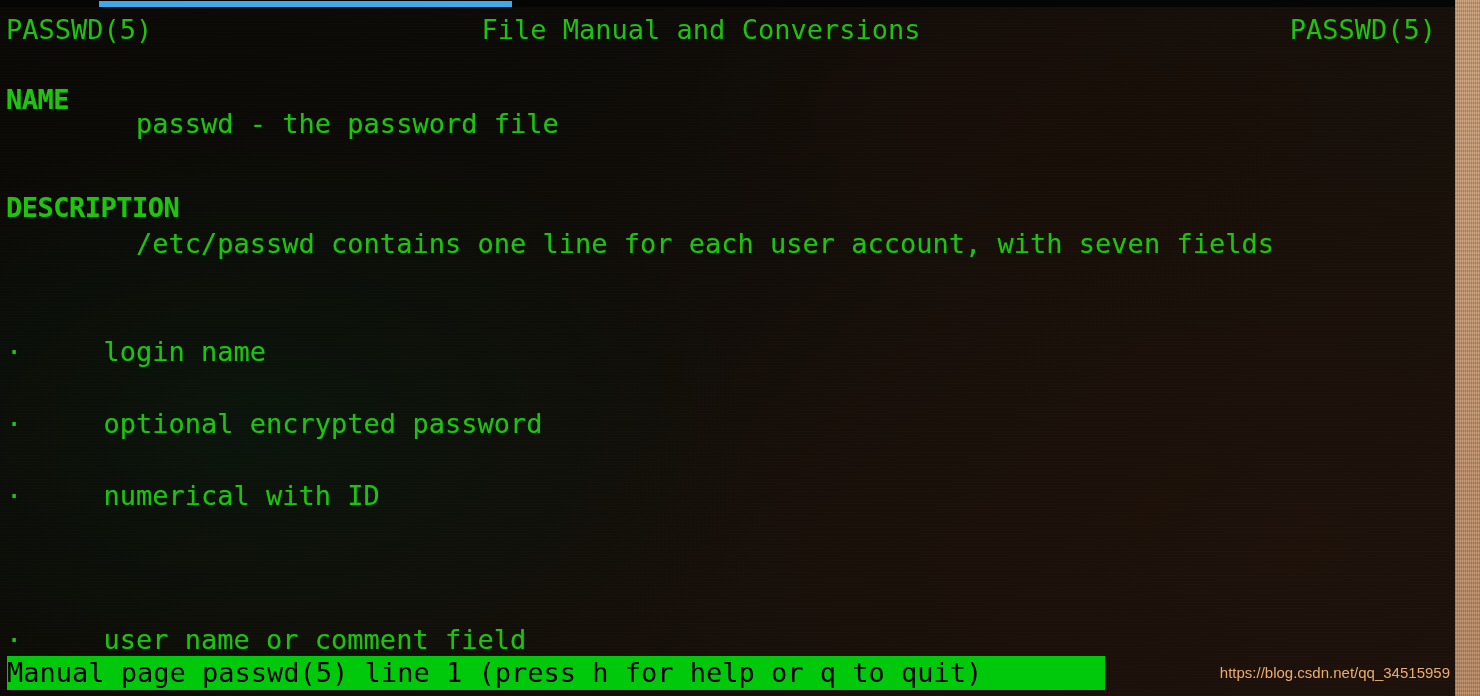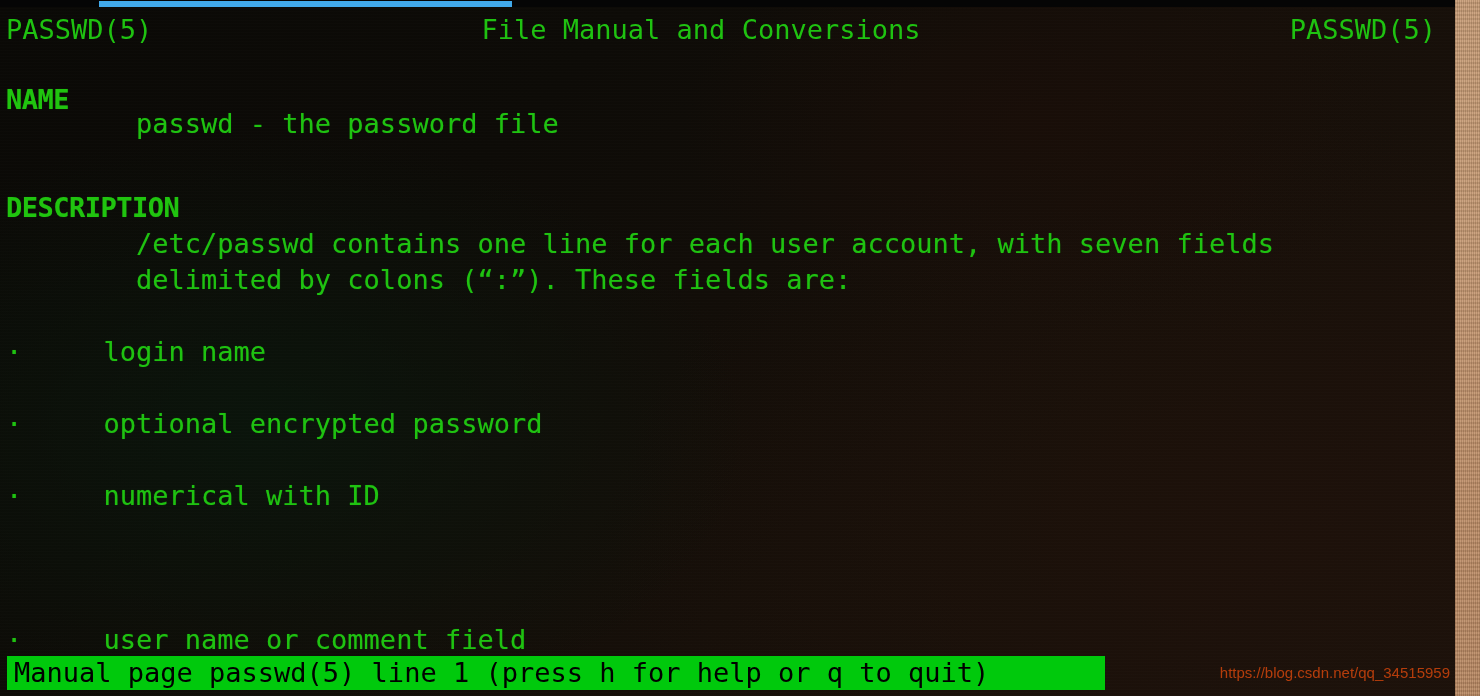--- a/index.html
+++ b/index.html
@@ -133,32 +133,31 @@
     top: 656px;
     width: 1098px;
     height: 34px;
     background: #00c90c;
     color: #000000;
     font-family: "DejaVu Sans Mono", monospace;
     font-size: 27px;
     line-height: 34px;
     white-space: pre;
     z-index: 8;
-    padding-left: 7px;
     box-sizing: border-box;
   }
 
   
   #watermark {
     position: absolute;
     right: 30px;
     top: 664px;
     font-family: "Liberation Sans", sans-serif;
     font-size: 15px;
-    color: #c2410c;
+    color: #fdba74;
     opacity: .92;
     z-index: 9;
     white-space: pre;
   }
 </style>
 </head>
 <body>
 
 <div id="screen">
 
@@ -175,21 +174,20 @@
         <span>PASSWD(5)</span>
         <span class="hdr-center">File Manual and Conversions</span>
         <span>PASSWD(5)</span>
       </div>
 
       <div class="manline heading" style="top:82px;">NAME</div>
       <div class="manline" style="top:106px;">        passwd - the password file</div>
 
       <div class="manline heading" style="top:190px;text-align:right;">DESCRIPTION</div>
       <div class="manline" style="top:226px;">        /etc/passwd contains one line for each user account, with seven fields</div>
-      <div class="manline" style="top:262px;">        delimited by colons (“:”). These fields are:</div>
 
       <div class="manline" style="top:334px;">·     login name</div>
       <div class="manline" style="top:406px;">·     optional encrypted password</div>
       <div class="manline" style="top:478px;">·     numerical with ID</div>
       <div class="manline" style="top:622px;">·     user name or comment field</div>
 
     </div>
 
     <div id="status-bar">Manual page passwd(5) line 1 (press h for help or q to quit)</div>
 

